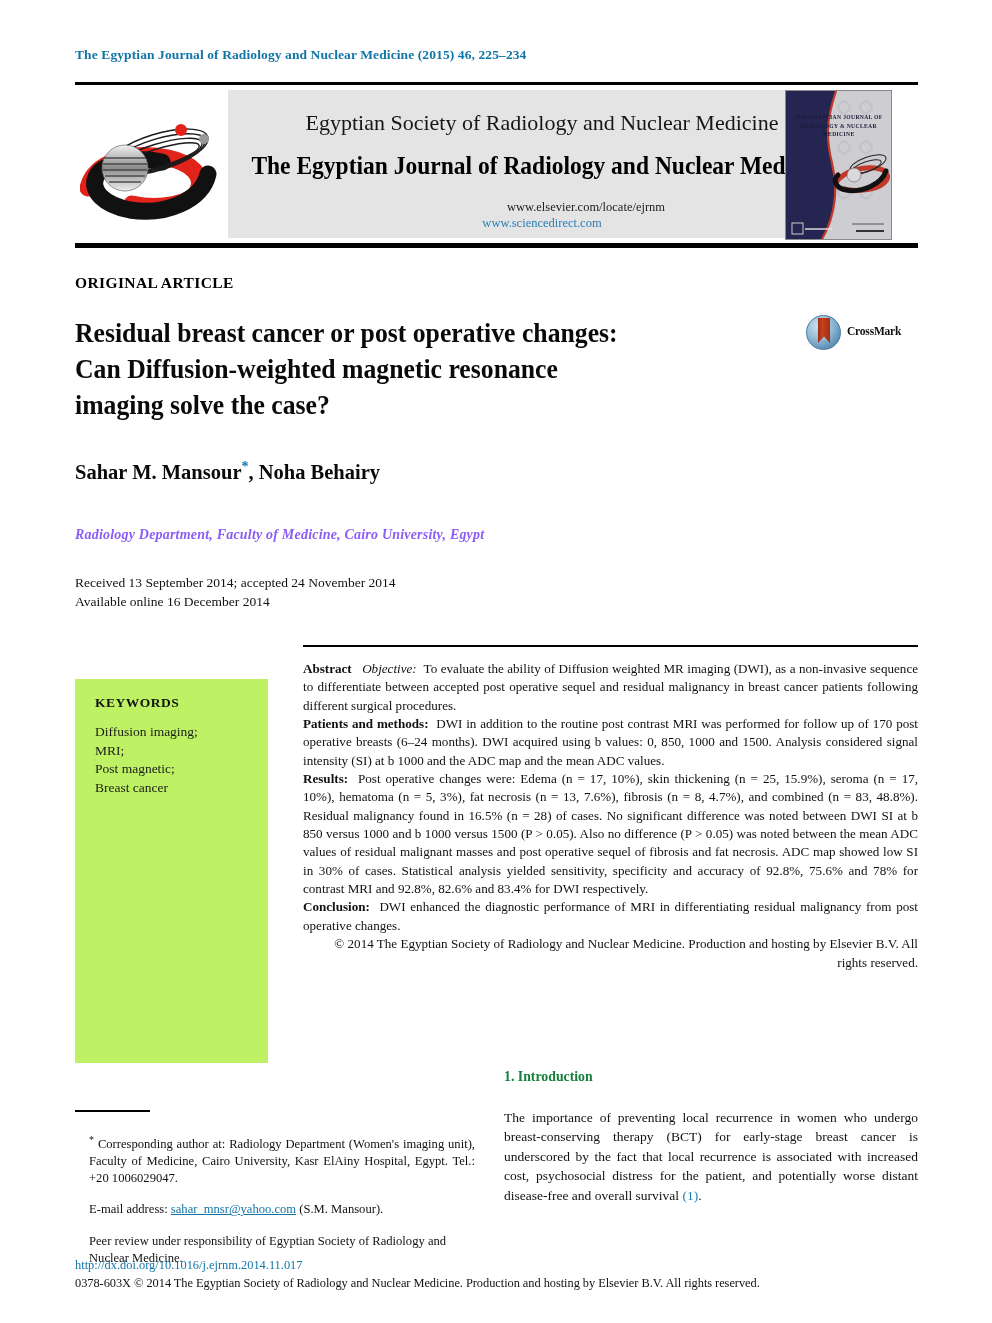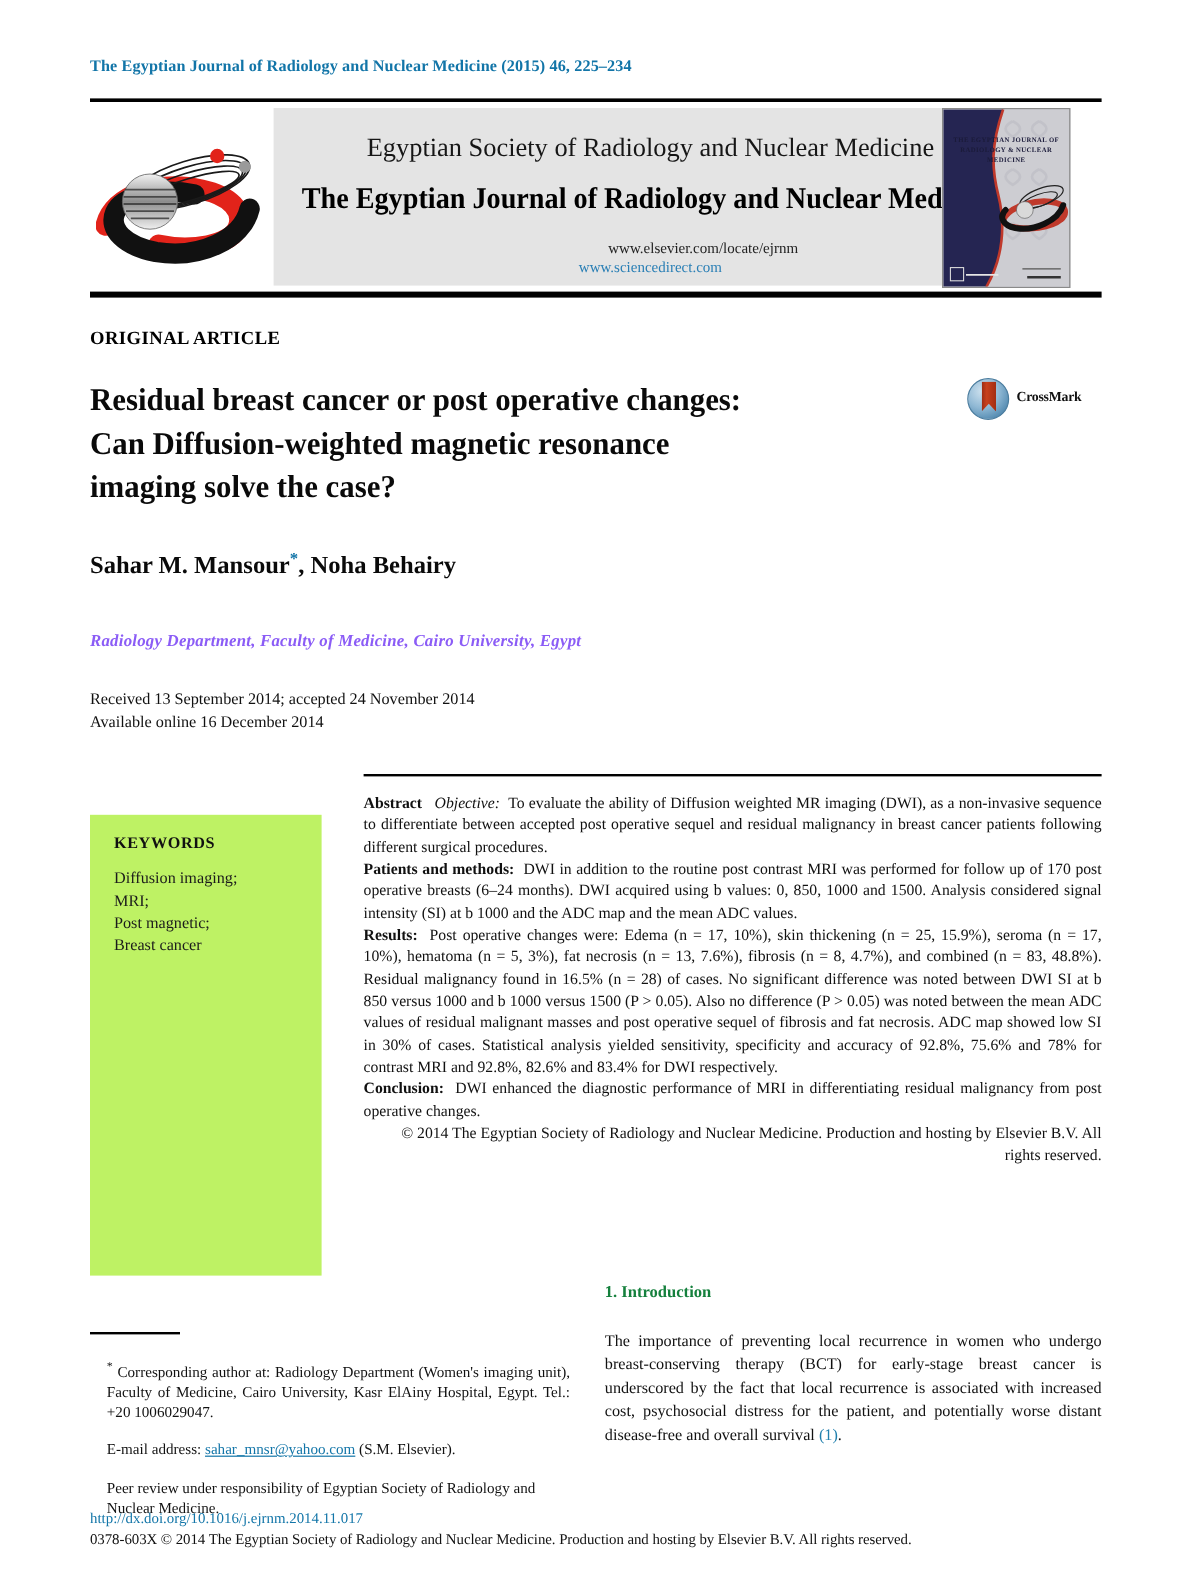--- a/index.html
+++ b/index.html
@@ -480,20 +480,20 @@
     <p><span class="hdr">Conclusion:</span>&nbsp;&nbsp;<span>DWI enhanced the diagnostic performance of MRI in differentiating residual malignancy from post operative changes.</span></p>
     <p class="copyright">© 2014 The Egyptian Society of Radiology and Nuclear Medicine. Production and hosting by Elsevier B.V. All rights reserved.</p>
   </div>
 
   <div class="intro-head">1. Introduction</div>
   <div class="intro-body"><span>The importance of preventing local recurrence in women who undergo breast-conserving therapy (BCT) for early-stage breast cancer is underscored by the fact that local recurrence is associated with increased cost, psychosocial distress for the patient, and potentially worse distant disease-free and overall survival </span><span class="ref-link">(1)</span><span>.</span></div>
 
   <div class="fn-rule"></div>
   <div class="footnotes">
     <p class="fn-corr"><span class="fn-star">*</span>&nbsp;<span>Corresponding author at: Radiology Department (Women's imaging unit), Faculty of Medicine, Cairo University, Kasr ElAiny Hospital, Egypt. Tel.: +20 1006029047.</span></p>
-    <p><span>E-mail address:</span>&nbsp;<a class="fn-email" href="#">sahar_mnsr@yahoo.com</a>&nbsp;<span>(S.M. Elsevier).</span></p>
+    <p><span>E-mail address:</span>&nbsp;<a class="fn-email" href="#">sahar_mnsr@yahoo.com</a>&nbsp;<span>(S.M. Mansour).</span></p>
     <p class="fn-peer">Peer review under responsibility of Egyptian Society of Radiology and Nuclear Medicine.</p>
   </div>
 
   <div class="doi">http://dx.doi.org/10.1016/j.ejrnm.2014.11.017</div>
   <div class="bottom-line">0378-603X © 2014 The Egyptian Society of Radiology and Nuclear Medicine. Production and hosting by Elsevier B.V. All rights reserved.</div>
 
 </div>
 
 </body></html>

